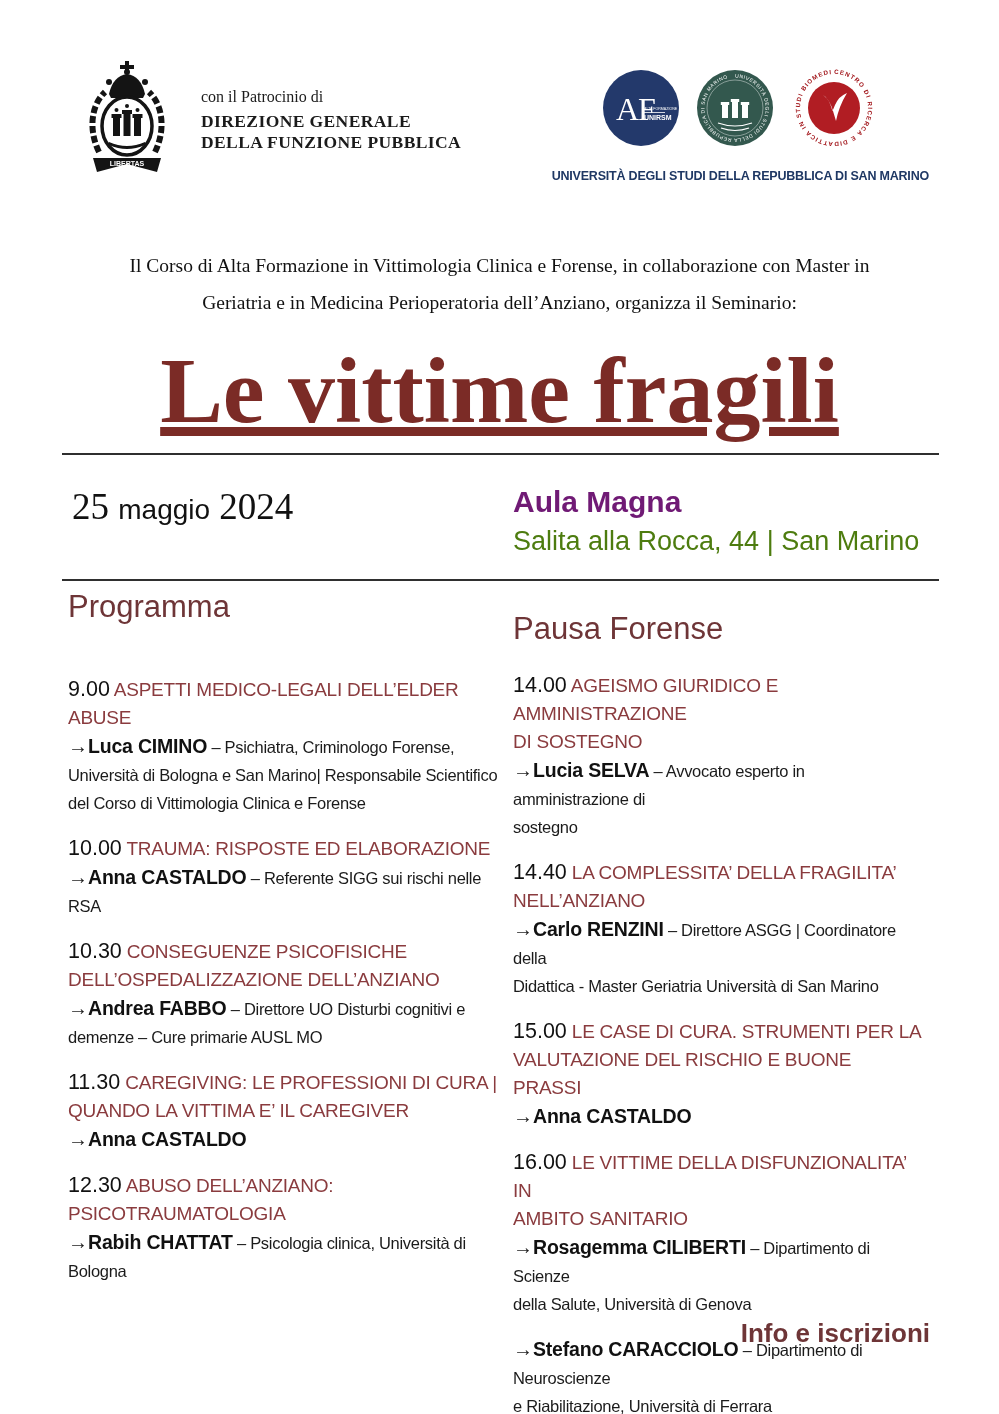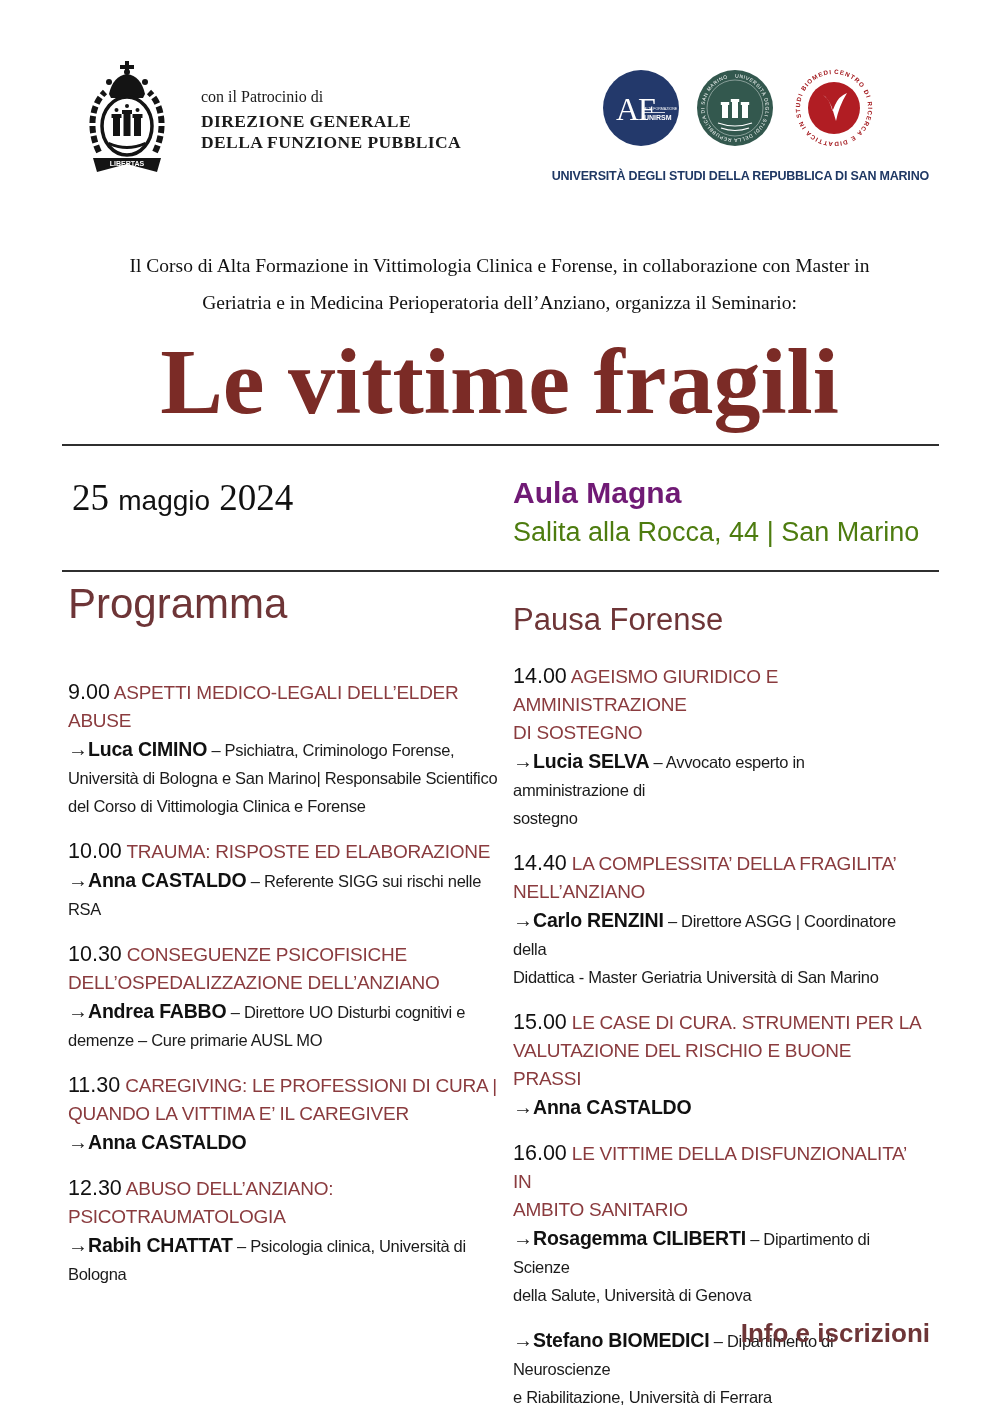--- a/index.html
+++ b/index.html
@@ -18,38 +18,38 @@
   .patron-name { font-size:17.5px; font-weight:700; line-height:1.2; letter-spacing:.4px; }
   .logos-group { display:flex; flex-direction:column; align-items:center; margin-top:6px; }
   .logos-row { display:flex; align-items:center; gap:16px; }
   .uni-caption { margin-top:13px; font-size:12.5px; font-weight:700; color:#1f3864;
                  letter-spacing:-0.2px; white-space:nowrap; }
 
   
   .intro { margin-top:64px; padding:0 40px; text-align:center;
            font-family:"Liberation Serif", serif; font-size:19.5px; line-height:1.9;
            white-space:pre-line; color:#111; }
-  .main-title { margin-top:8px; text-align:center; font-family:"Liberation Serif", serif;
-                font-weight:700; font-size:94px; line-height:1.12; color:#7b2b26; }
+  .main-title { margin-top:17px; text-align:center; font-family:"Liberation Serif", serif;
+                font-weight:700; font-size:94px; line-height:1.12; color:#7b2b26;text-decoration:underline; }
   .rule { border-top:2px solid #2f2f2f; margin:10px 60px 0 62px; }
 
   
   .event-row { display:flex; padding:30px 60px 0 72px; }
   .date-block { width:441px; font-family:"Liberation Serif", serif; font-size:37px; color:#111; }
   .date-month { font-family:"Liberation Sans", sans-serif; font-weight:400; font-size:28px; }
   .venue-block { flex:1; }
   .venue-name { font-size:30px; font-weight:700; color:#701a75; }
   .venue-address { margin-top:7px; font-size:27px; color:#4d7c0f; }
   .rule2 { border-top:2px solid #2f2f2f; margin:22px 60px 0 62px; }
 
   
   .program-row { display:flex; padding:4px 60px 0 68px; }
   .col-left  { width:445px; padding-right:15px; }
   .col-right { width:411px; }
-  .h-programma { font-size:42px; color:#6e3537; margin:4px 0 50px 0; font-weight:400; }
+  .h-programma { font-size:31px; color:#6e3537; margin:4px 0 50px 0; font-weight:400; }
   .h-pausa { font-size:31px; color:#6e3537; margin:26px 0 24px 0; font-weight:400; }
 
   .item { margin-bottom:17px; }
   .item-title { font-size:19px; line-height:28px; letter-spacing:-0.25px; white-space:pre-line; }
   .time { color:#111; font-size:21.5px; letter-spacing:0; }
   .ttl { color:#8a3b3e; }
   .item-speaker { font-size:16.5px; line-height:28px; letter-spacing:-0.3px;
                   white-space:pre-line; color:#1b1b1b; }
   .arrow { font-weight:700; font-size:20px; letter-spacing:0; }
   .name { font-weight:700; font-size:19.5px; color:#111; letter-spacing:-0.2px; }
@@ -231,20 +231,20 @@
 VALUTAZIONE DEL RISCHIO E BUONE PRASSI</span></div>
           <div class="item-speaker"><span class="arrow">→</span><span class="name">Anna CASTALDO</span></div>
         </div>
         <div class="item">
           <div class="item-title"><span class="time">16.00</span> <span class="ttl">LE VITTIME DELLA DISFUNZIONALITA’ IN
 AMBITO SANITARIO</span></div>
           <div class="item-speaker"><span class="arrow">→</span><span class="name">Rosagemma CILIBERTI</span><span class="detail"> – Dipartimento di Scienze
 della Salute, Università di Genova</span></div>
         </div>
         <div class="item">
-          <div class="item-speaker"><span class="arrow">→</span><span class="name">Stefano BIOMEDICI</span><span class="detail"> – Dipartimento di Neuroscienze
+          <div class="item-speaker"><span class="arrow">→</span><span class="name">Stefano CARACCIOLO</span><span class="detail"> – Dipartimento di Neuroscienze
 e Riabilitazione, Università di Ferrara</span></div>
         </div>
       </div>
   </div>
 </div>
 
 <div class="footer-info">Info e iscrizioni</div>
 
 </body></html>

